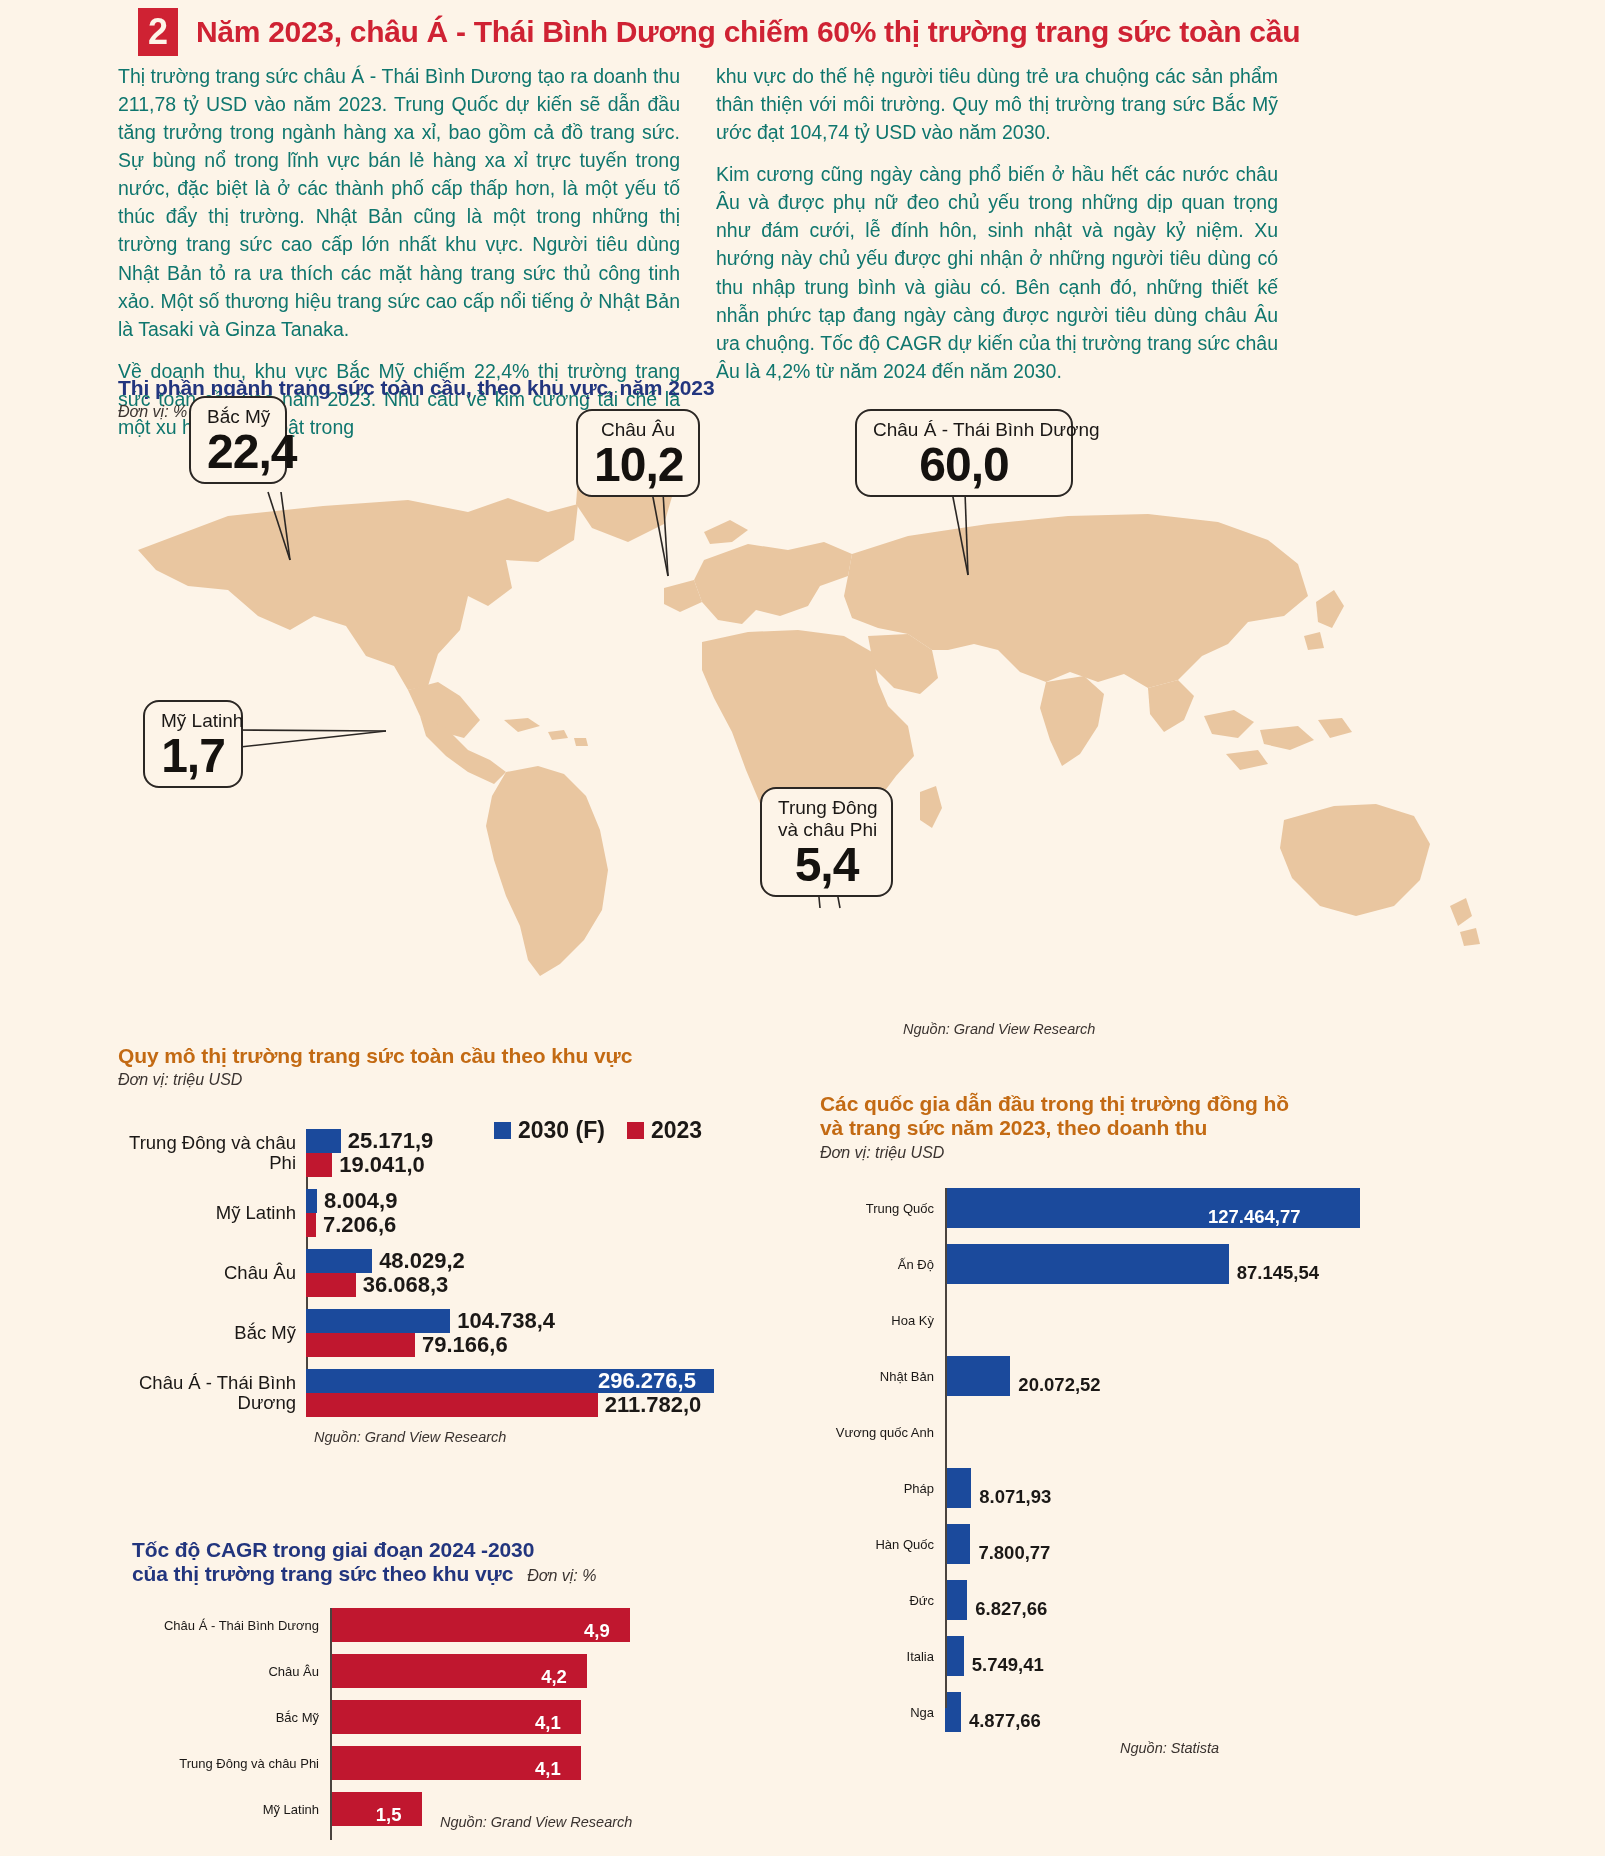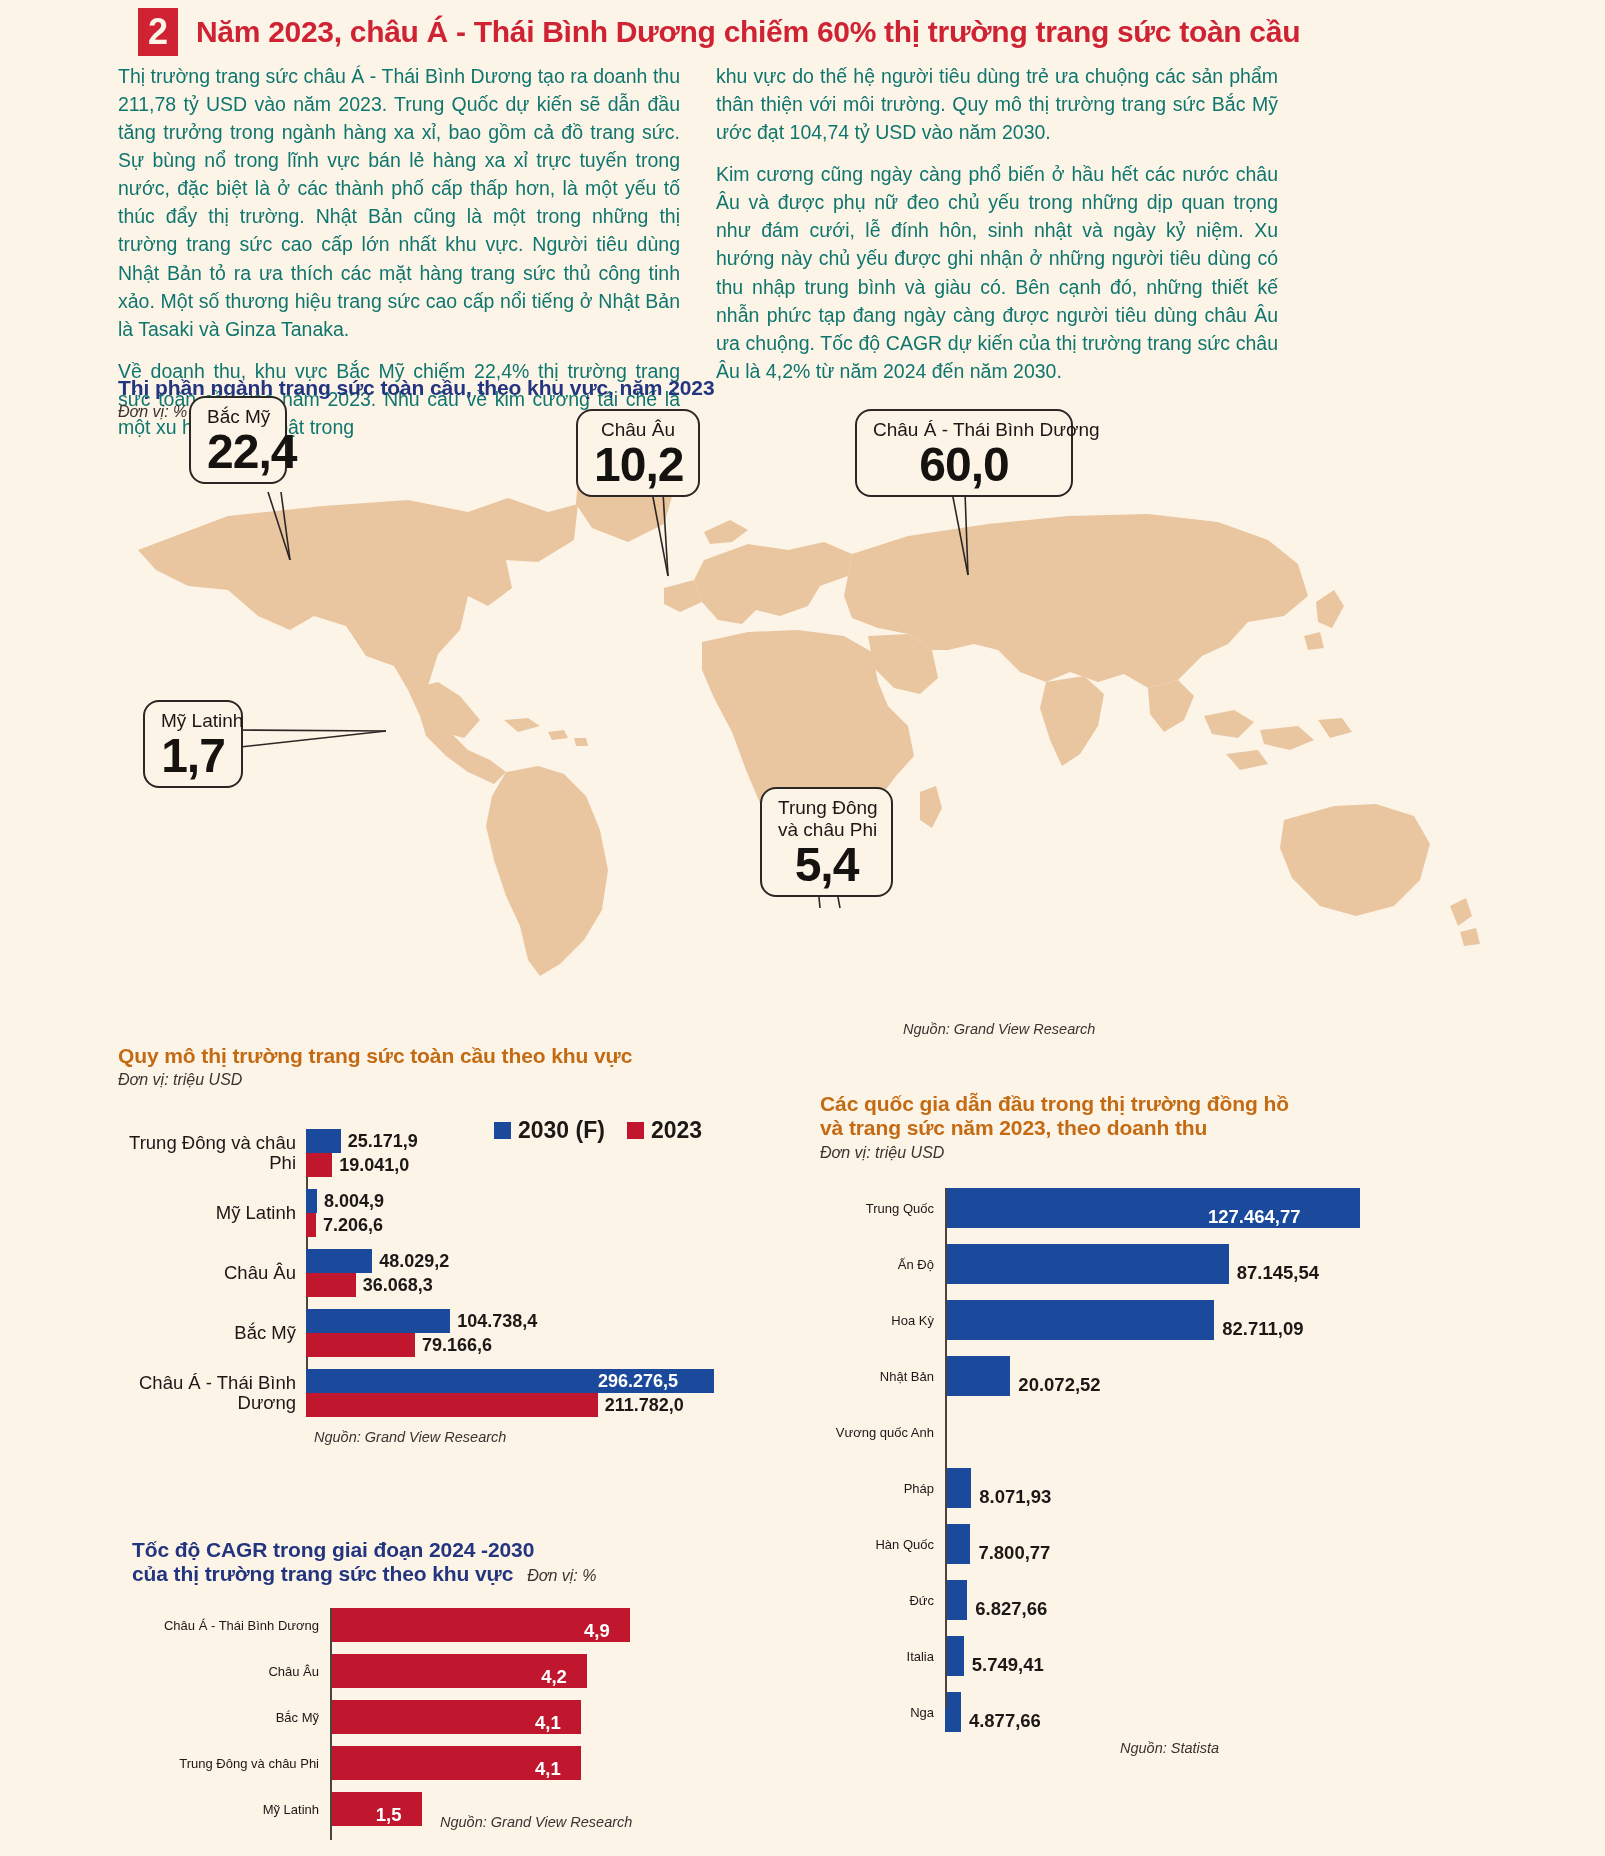--- a/index.html
+++ b/index.html
@@ -70,21 +70,21 @@
   
   .gbars { position: relative; }
   .gb-row { position: relative; display: flex; align-items: center; }
   .gb-label {
     width: 180px; text-align: right; padding-right: 10px; font-size: 18.5px; color: #1b1816;
     line-height: 1.1;
   }
   .gb-stack { position: relative; flex: 1; }
   .gb-bar { height: 24px; display: flex; align-items: center; }
   .gb-bar .fill { height: 24px; }
-  .gb-bar .val { font-size: 18px; font-weight: bold; margin-left: 7px; white-space: nowrap; color: #1b1816; }
+  .gb-bar .val { font-size: 22px; font-weight: bold; margin-left: 7px; white-space: nowrap; color: #1b1816; }
   .gb-bar .val.inside { margin-left: -8px; color: #ffffff; position: relative; left: -4px; }
   .axis-line { position: absolute; width: 2px; background: #4a443f; }
 
   
   .sbars { position: relative; }
   .sb-row { display: flex; align-items: center; margin-bottom: 0; }
   .sb-label { text-align: right; padding-right: 11px; font-size: 13px; color: #1b1816; }
   .sb-track { flex: 1; display: flex; align-items: flex-end; }
   .sb-fill { height: 100%; }
   .sb-val { font-size: 18.5px; font-weight: bold; color: #1b1816; margin-left: 8px; white-space: nowrap; }
@@ -311,24 +311,20 @@
         </div>
         <div class="sb-row" style="height: 40px; margin-bottom: 16px;">
           <div class="sb-label" style="width: 125px;">Ấn Độ</div>
           <div class="sb-track" style="height: 40px;">
             <div class="sb-fill" style="width: 283.729px; background: rgb(27, 74, 156);"></div>
             <div class="sb-val">87.145,54</div>
           </div>
         </div>
         <div class="sb-row" style="height: 40px; margin-bottom: 16px;">
           <div class="sb-label" style="width: 125px;">Hoa Kỳ</div>
-          <div class="sb-track" style="height: 40px;">
-            <div class="sb-fill" style="width: 269.291px; background: rgb(27, 74, 156);"></div>
-            <div class="sb-val">82.711,09</div>
-          </div>
         </div>
         <div class="sb-row" style="height: 40px; margin-bottom: 16px;">
           <div class="sb-label" style="width: 125px;">Nhật Bản</div>
           <div class="sb-track" style="height: 40px;">
             <div class="sb-fill" style="width: 65.3521px; background: rgb(27, 74, 156);"></div>
             <div class="sb-val">20.072,52</div>
           </div>
         </div>
         <div class="sb-row" style="height: 40px; margin-bottom: 16px;">
           <div class="sb-label" style="width: 125px;">Vương quốc Anh</div>

